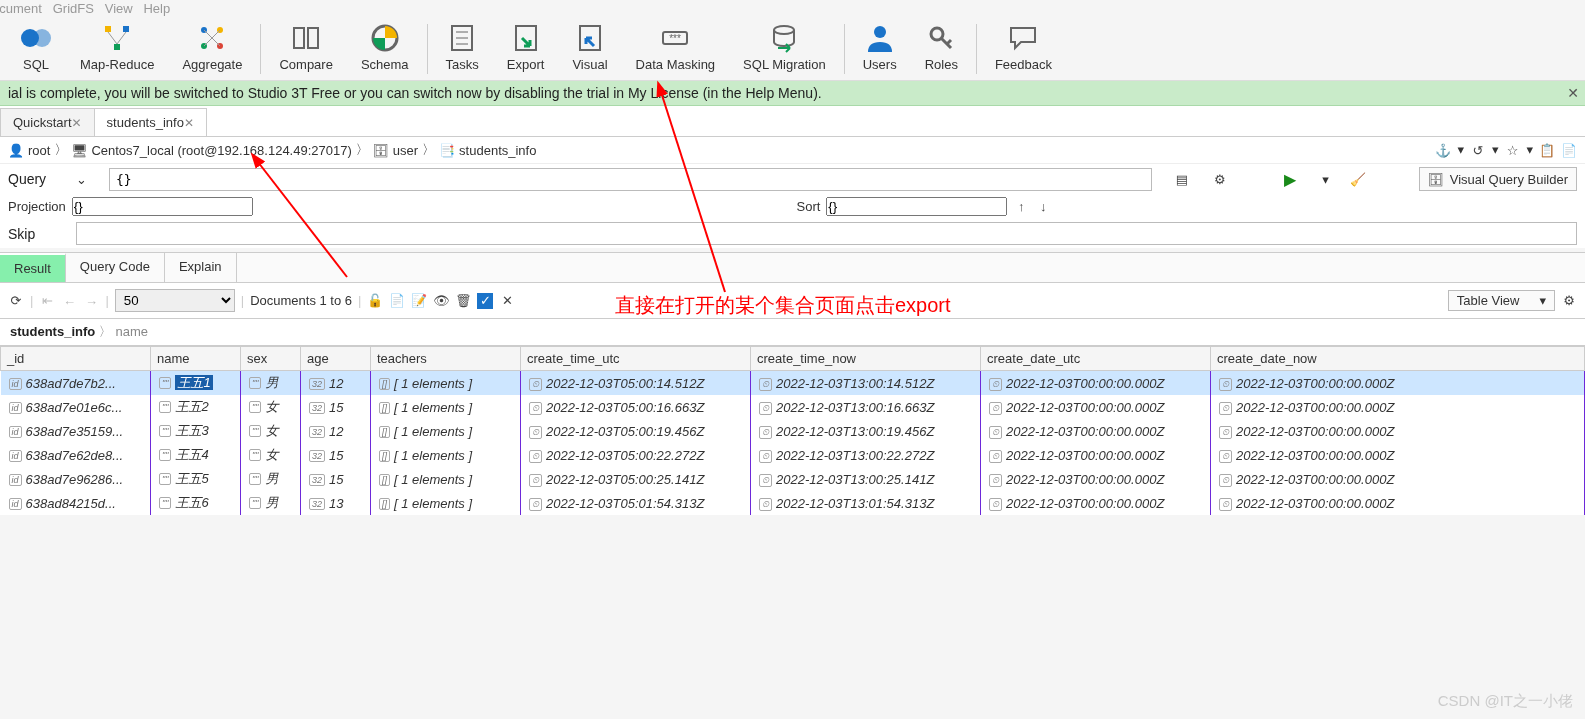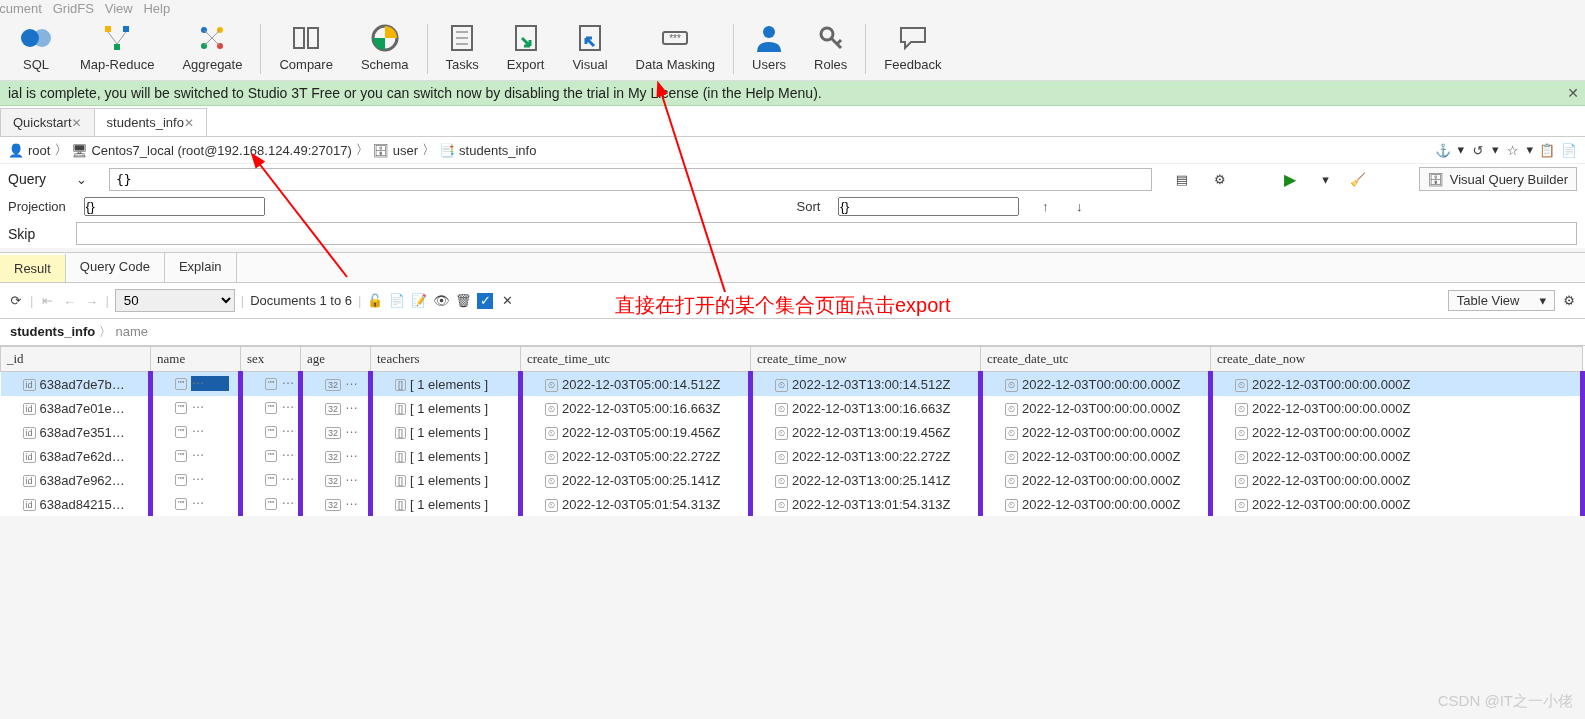--- a/index.html
+++ b/index.html
@@ -21,34 +21,34 @@
 .mini-ic { width:16px; height:16px; display:inline-flex; align-items:center; justify-content:center; font-size:13px; color:#444; }
 .mini-btns { display:flex; gap:6px; }
 .mini-btns .mini-ic { cursor:pointer; }
 .qrow { display:flex; align-items:center; padding:3px 8px; background:#fff; gap:22px; }
 .qrow label { font-size:14px; color:#222; min-width:46px; }
 .qrow input { border:1px solid #bbb; padding:3px 6px; font-family:Consolas,monospace; font-size:13px; }
 .qrow .flex1 { flex:1; }
 .run-btn { color:#1a8a1a; font-size:16px; padding:0 4px; cursor:pointer; }
 .vqb { border:1px solid #bbb; padding:3px 8px; display:flex; align-items:center; gap:6px; cursor:pointer; background:#fafafa; }
 .double { display:flex; padding:3px 8px; background:#fff; gap:8px; }
-.double .col { display:flex; align-items:center; gap:18px; flex:1; }
+.double .col { display:flex; align-items:center; gap:6px; flex:1; }
 .result-tabs { display:flex; border:1px solid #ccc; border-left:none; border-right:none; background:#fafafa; margin-top:4px; }
 .result-tabs .rtab { padding:6px 14px; border-right:1px solid #ccc; cursor:pointer; }
-.result-tabs .rtab.active { background:#fef9c3; border-top:2px solid #fff; }
+.result-tabs .rtab.active { background:#86efac; border-top:2px solid #fff; }
 .pagebar { display:flex; align-items:center; gap:6px; padding:6px 8px; background:#fff; border-bottom:1px solid #ccc; }
 .pagebar select { padding:2px 4px; border:1px solid #bbb; width:120px; }
 .pagebar .spacer { flex:1; }
 .viewsel { border:1px solid #bbb; padding:2px 8px; background:#fafafa; cursor:pointer; display:flex; align-items:center; gap:20px; }
 .path { padding:4px 10px; background:#fff; font-size:13px; color:#888; border-bottom:1px solid #ccc; }
 .path b { color:#222; font-weight:bold; }
 .grid { background:#fff; }
 .grid table { width:100%; border-collapse:collapse; table-layout:fixed; }
-.grid th { text-align:left; padding:4px 6px; border:1px solid #ccc; background:#f5f5f5; font-weight:normal; font-size:13px;font-family:Liberation Serif, serif; }
-.grid td { padding:3px 22px; border-right:5px solid #6d28d9; font-size:13px; white-space:nowrap; overflow:hidden; text-overflow:ellipsis; }
+.grid th { text-align:left; padding:4px 6px; border:1px solid #ccc; background:#f5f5f5; font-weight:normal; font-size:13px; }
+.grid td { padding:3px 8px; border-right:1px solid #6d28d9; font-size:13px; white-space:nowrap; overflow:hidden; text-overflow:ellipsis;font-style:italic; }
 .grid tr.sel td { background:#cde6ff; }
 .grid tr.sel td .hl { background:#1a5ea8; color:#fff; padding:0 2px; }
 .type-ic { display:inline-block; border:1px solid #aaa; font-size:9px; color:#777; padding:0 2px; margin-right:4px; border-radius:2px; vertical-align:1px; }
 .annot { position:absolute; color:red; font-size:20px; font-family:"Microsoft YaHei",sans-serif; z-index:501; }
 .watermark { position:absolute; right:12px; bottom:8px; color:#ccc; font-size:15px; }
 svg { display:block; }
 </style>
 </head>
 <body>
 
@@ -142,20 +142,30 @@
     <span>Visual</span>
   </div>
   <div class="tool">
     <div class="ic">
         <svg viewBox="0 0 32 32">
           <rect x="4" y="10" width="24" height="12" rx="2" fill="none" stroke="#666" stroke-width="2"></rect>
           <text x="16" y="20" text-anchor="middle" font-size="10" fill="#666">***</text>
         </svg>
       </div>
     <span>Data Masking</span>
+  </div>
+  <div class="tool">
+    <div class="ic">
+        <svg viewBox="0 0 32 32">
+          <ellipse cx="16" cy="8" rx="10" ry="4" fill="none" stroke="#666" stroke-width="2"></ellipse>
+          <path d="M6 8 L6 20 A10 4 0 0 0 26 20 L26 8" fill="none" stroke="#666" stroke-width="2"></path>
+          <path d="M10 26 L22 26 M22 26 L18 22 M22 26 L18 30" stroke="#0f9d58" stroke-width="2" fill="none"></path>
+        </svg>
+      </div>
+    <span>SQL Migration</span>
   </div>
   <div class="sep"></div>
   <div class="tool">
     <div class="ic">
         <svg viewBox="0 0 32 32">
           <circle cx="16" cy="10" r="6" fill="#1a73c9"></circle>
           <path d="M4 30 Q4 20 16 20 Q28 20 28 30 Z" fill="#1a73c9"></path>
         </svg>
       </div>
     <span>Users</span>

